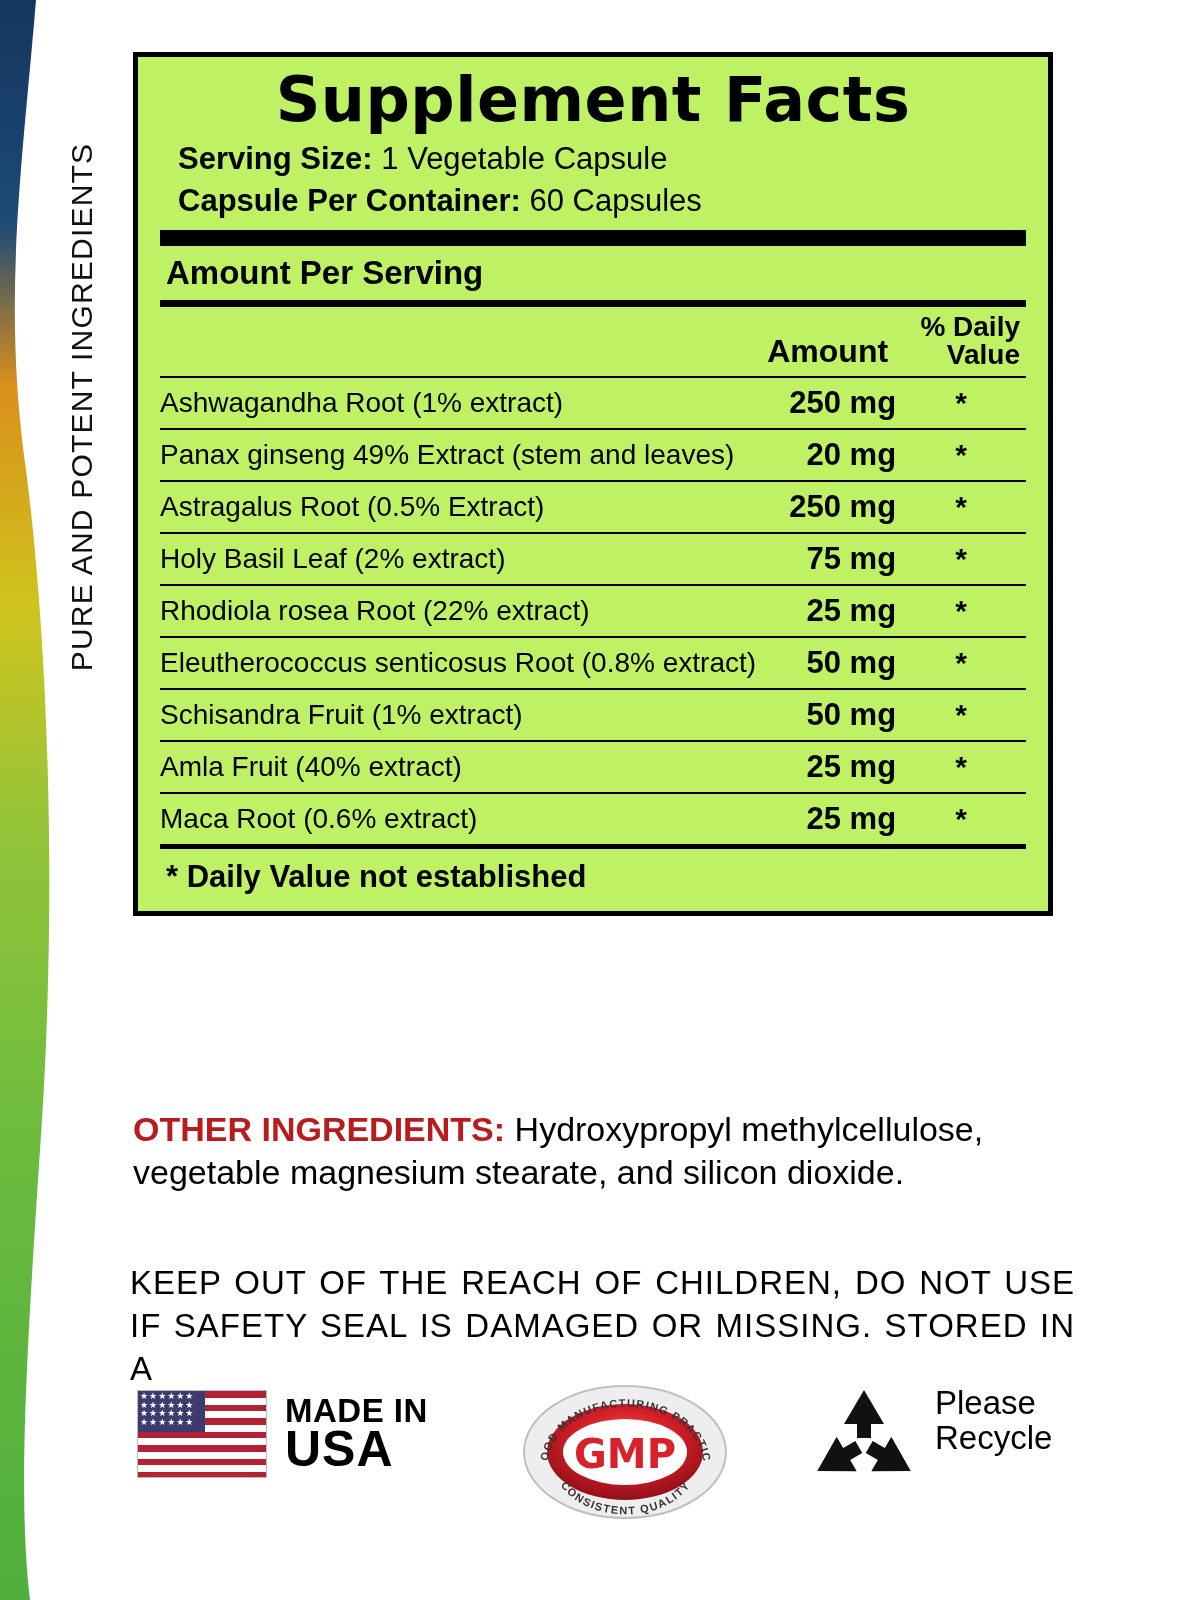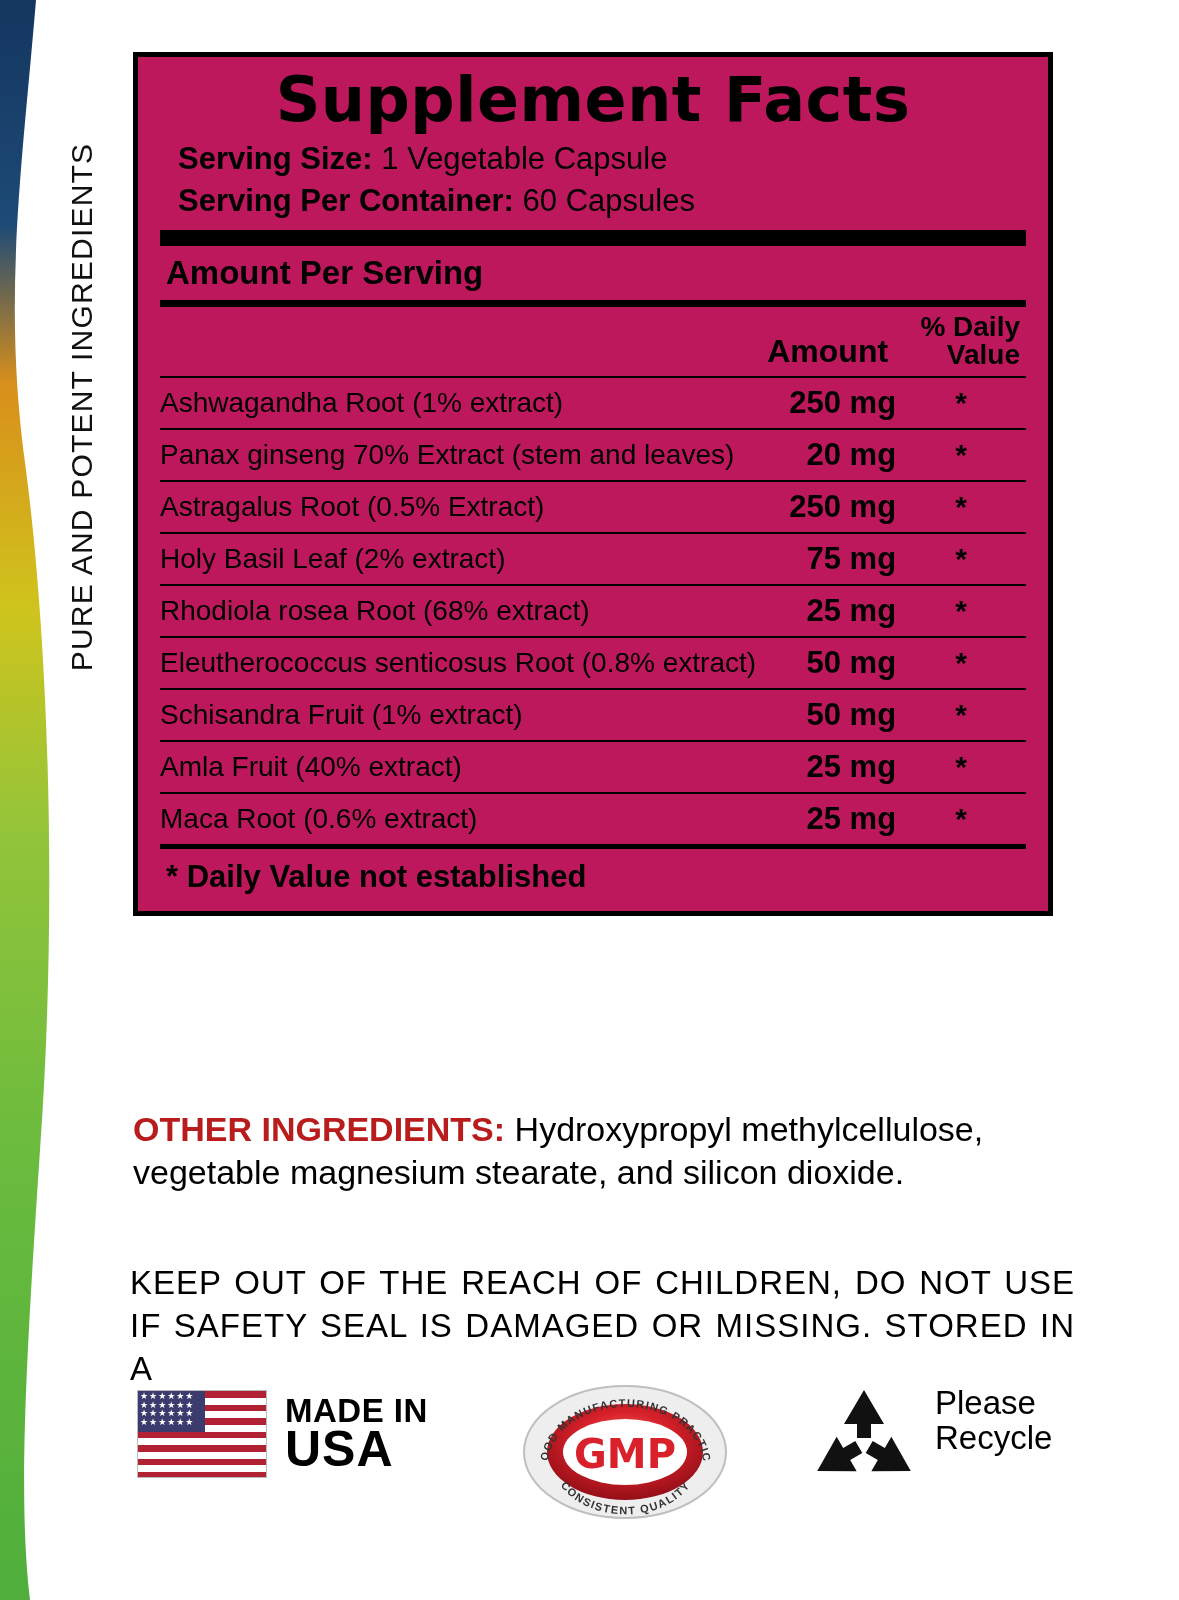--- a/index.html
+++ b/index.html
@@ -41,21 +41,21 @@
   }
 
   
   .panel {
     position: absolute;
     left: 133px;
     top: 52px;
     width: 920px;
     box-sizing: border-box;
     border: 5px solid #000000;
-    background: #be185d;
+    background: #bef264;
     padding: 6px 22px 12px 22px;
   }
 
   .sf-title {
     text-align: center;
     font-family: "DejaVu Sans", sans-serif;
     font-weight: bold;
     font-size: 62px;
     line-height: 1.05;
     letter-spacing: 0.5px;
@@ -251,21 +251,21 @@
 
 <div class="panel">
 
   <div class="sf-title">Supplement Facts</div>
 
   <div class="serving-line">
     <b>Serving Size:</b>
     <span>1 Vegetable Capsule</span>
   </div>
   <div class="serving-line">
-    <b>Serving Per Container:</b>
+    <b>Capsule Per Container:</b>
     <span>60 Capsules</span>
   </div>
 
   <div class="rule-thick"></div>
 
   <div class="amount-per-serving">Amount Per Serving</div>
 
   <div class="rule-med"></div>
 
   <table class="facts">
@@ -284,36 +284,36 @@
         </th>
       </tr>
     </thead>
     <tbody>
         <tr>
           <td class="name">Ashwagandha Root (1% extract)</td>
           <td class="amt">250 mg</td>
           <td class="dv">*</td>
         </tr>
         <tr>
-          <td class="name">Panax ginseng 70% Extract (stem and leaves)</td>
+          <td class="name">Panax ginseng 49% Extract (stem and leaves)</td>
           <td class="amt">20 mg</td>
           <td class="dv">*</td>
         </tr>
         <tr>
           <td class="name">Astragalus Root (0.5% Extract)</td>
           <td class="amt">250 mg</td>
           <td class="dv">*</td>
         </tr>
         <tr>
           <td class="name">Holy Basil Leaf (2% extract)</td>
           <td class="amt">75 mg</td>
           <td class="dv">*</td>
         </tr>
         <tr>
-          <td class="name">Rhodiola rosea Root (68% extract)</td>
+          <td class="name">Rhodiola rosea Root (22% extract)</td>
           <td class="amt">25 mg</td>
           <td class="dv">*</td>
         </tr>
         <tr>
           <td class="name">Eleutherococcus senticosus Root (0.8% extract)</td>
           <td class="amt">50 mg</td>
           <td class="dv">*</td>
         </tr>
         <tr>
           <td class="name">Schisandra Fruit (1% extract)</td>

